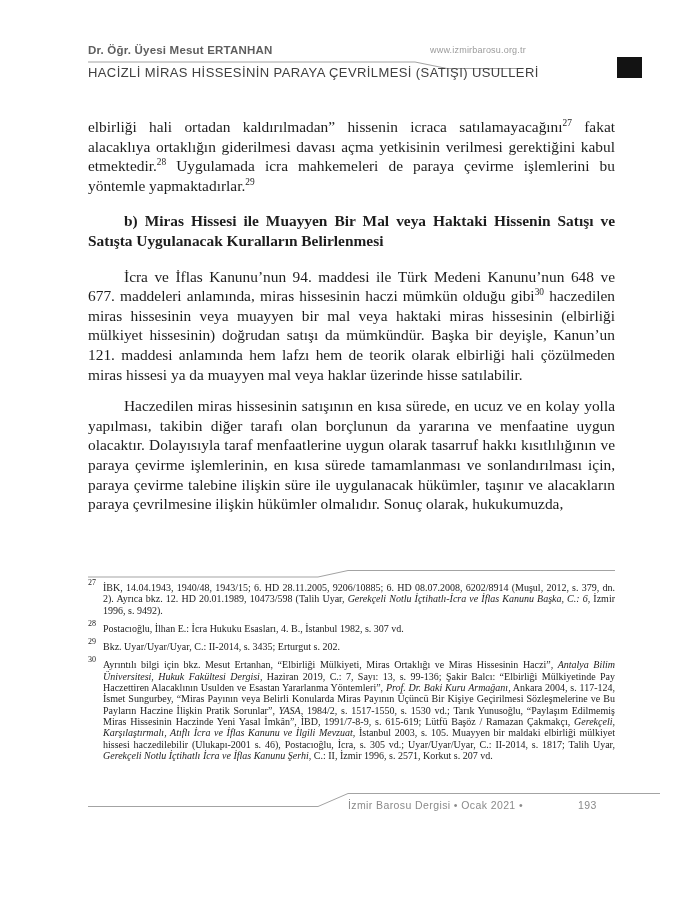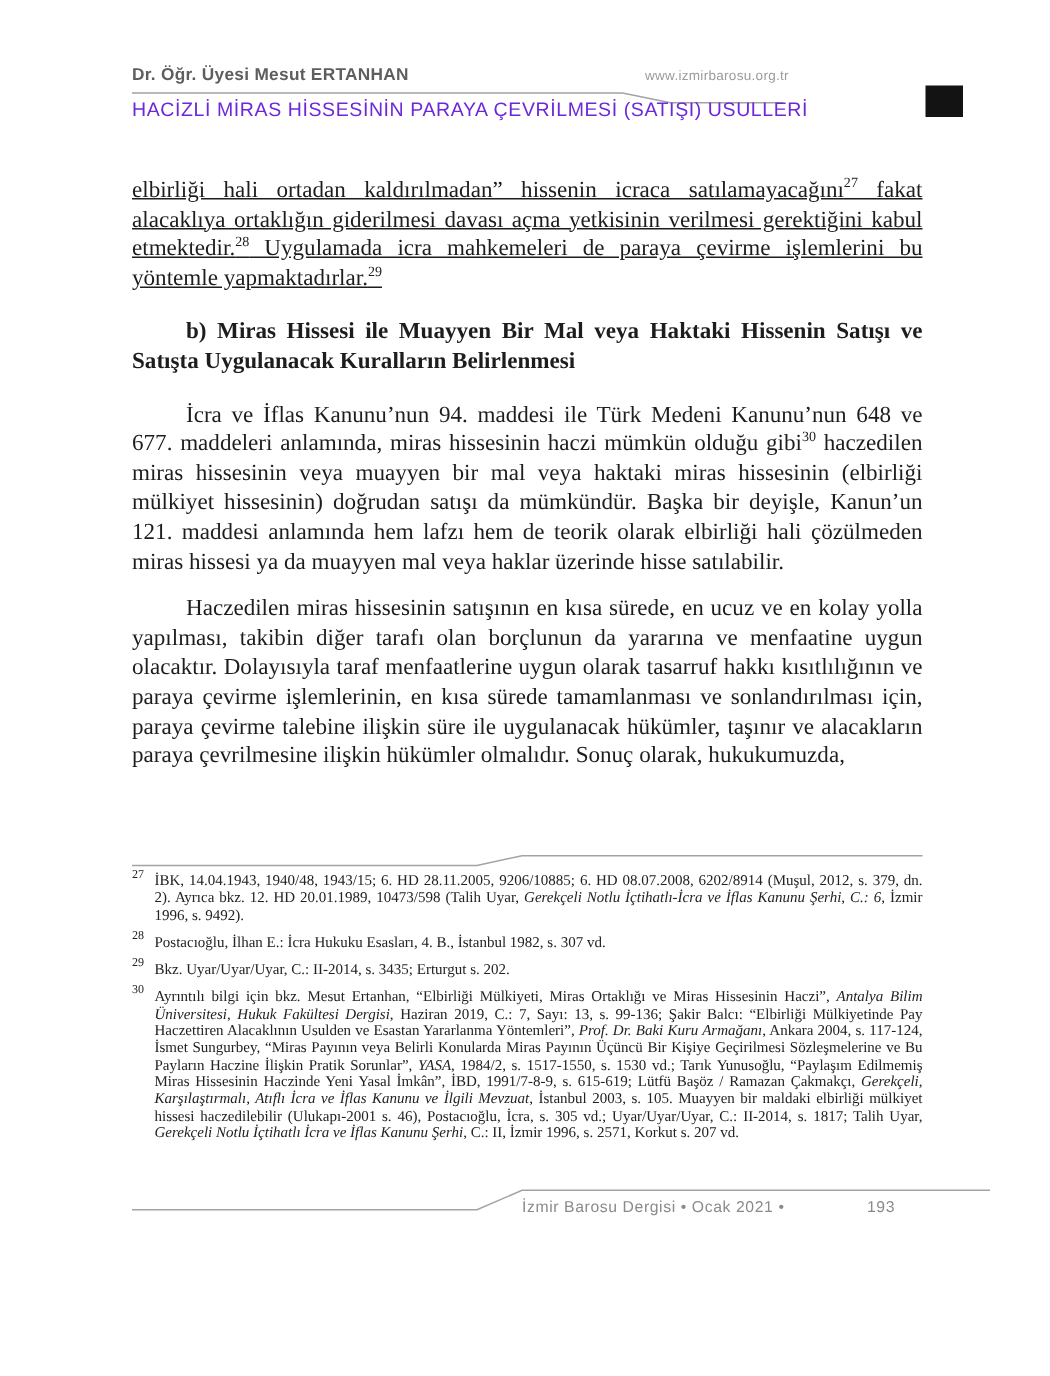--- a/index.html
+++ b/index.html
@@ -11,38 +11,38 @@
 
   
   .author{
     position:absolute;left:88px;top:44px;
     font-family:"Liberation Sans",sans-serif;font-weight:bold;
     font-size:11.5px;color:#5e5e5e;letter-spacing:.2px;
   }
   .title{
     position:absolute;left:88px;top:65px;width:450px;
     font-family:"Liberation Sans",sans-serif;
-    font-size:13px;color:#6d28d9;letter-spacing:.4px;white-space:nowrap;
+    font-size:13px;color:#404040;letter-spacing:.4px;white-space:nowrap;
   }
   .website{
     position:absolute;left:430px;top:45px;width:92px;text-align:right;
     font-family:"Liberation Sans",sans-serif;
     font-size:9px;color:#9b9b9b;letter-spacing:.2px;
   }
   .edge-tab{position:absolute;left:617px;top:57px;width:25px;height:21px;background:#131313;}
 
   .rules{position:absolute;left:0;top:0;pointer-events:none;}
 
   
   .body-text{
     position:absolute;left:88px;top:117px;width:527px;
     font-size:15.4px;line-height:19.6px;text-align:justify;
   }
   .para{margin:0 0 12px 0;text-indent:36px;}
-  .para.no-indent{text-indent:0;text-decoration:underline;}
+  .para.no-indent{text-indent:0;}
   .heading{font-weight:bold;margin:16px 0;text-indent:36px;text-align:justify;}
   .body-text sup{font-size:61%;line-height:0;}
 
   
   .footnotes{
     position:absolute;left:88px;top:582px;width:527px;
     font-size:10px;line-height:11.3px;color:#222222;text-align:justify;
   }
   .footnote{position:relative;padding-left:15px;margin-bottom:7px;}
   .fn-num{position:absolute;left:0;top:1px;font-size:8px;line-height:0;}
@@ -73,21 +73,21 @@
   <div class="edge-tab"></div>
 
   <div class="body-text">
     <p class="para no-indent">elbirliği hali ortadan kaldırılmadan” hissenin icraca satılamayacağını<sup>27</sup> fakat alacaklıya ortaklığın giderilmesi davası açma yetkisinin verilmesi gerektiğini kabul etmektedir.<sup>28</sup> Uygulamada icra mahkemeleri de paraya çevirme işlemlerini bu yöntemle yapmaktadırlar.<sup>29</sup></p>
     <p class="heading">b) Miras Hissesi ile Muayyen Bir Mal veya Haktaki Hissenin Satışı ve Satışta Uygulanacak Kuralların Belirlenmesi</p>
     <p class="para">İcra ve İflas Kanunu’nun 94. maddesi ile Türk Medeni Kanunu’nun 648 ve 677. maddeleri anlamında, miras hissesinin haczi mümkün olduğu gibi<sup>30</sup> haczedilen miras hissesinin veya muayyen bir mal veya haktaki miras hissesinin (elbirliği mülkiyet hissesinin) doğrudan satışı da mümkündür. Başka bir deyişle, Kanun’un 121. maddesi anlamında hem lafzı hem de teorik olarak elbirliği hali çözülmeden miras hissesi ya da muayyen mal veya haklar üzerinde hisse satılabilir.</p>
     <p class="para">Haczedilen miras hissesinin satışının en kısa sürede, en ucuz ve en kolay yolla yapılması, takibin diğer tarafı olan borçlunun da yararına ve menfaatine uygun olacaktır. Dolayısıyla taraf menfaatlerine uygun olarak tasarruf hakkı kısıtlılığının ve paraya çevirme işlemlerinin, en kısa sürede tamamlanması ve sonlandırılması için, paraya çevirme talebine ilişkin süre ile uygulanacak hükümler, taşınır ve alacakların paraya çevrilmesine ilişkin hükümler olmalıdır. Sonuç olarak, hukukumuzda,</p>
   </div>
 
   <div class="footnotes">
-      <div class="footnote"><span class="fn-num">27</span><span>İBK, 14.04.1943, 1940/48, 1943/15; 6. HD 28.11.2005, 9206/10885; 6. HD 08.07.2008, 6202/8914 (Muşul, 2012, s. 379, dn. 2). Ayrıca bkz. 12. HD 20.01.1989, 10473/598 (Talih Uyar, <i>Gerekçeli Notlu İçtihatlı-İcra ve İflas Kanunu Şerhi, C.: 6,</i> İzmir 1996, s. 9492).</span></div>
+      <div class="footnote"><span class="fn-num">27</span><span>İBK, 14.04.1943, 1940/48, 1943/15; 6. HD 28.11.2005, 9206/10885; 6. HD 08.07.2008, 6202/8914 (Muşul, 2012, s. 379, dn. 2). Ayrıca bkz. 12. HD 20.01.1989, 10473/598 (Talih Uyar, <i>Gerekçeli Notlu İçtihatlı-İcra ve İflas Kanunu Başka, C.: 6,</i> İzmir 1996, s. 9492).</span></div>
       <div class="footnote"><span class="fn-num">28</span><span>Postacıoğlu, İlhan E.: İcra Hukuku Esasları, 4. B., İstanbul 1982, s. 307 vd.</span></div>
       <div class="footnote"><span class="fn-num">29</span><span>Bkz. Uyar/Uyar/Uyar, C.: II-2014, s. 3435; Erturgut s. 202.</span></div>
       <div class="footnote"><span class="fn-num">30</span><span>Ayrıntılı bilgi için bkz. Mesut Ertanhan, “Elbirliği Mülkiyeti, Miras Ortaklığı ve Miras Hissesinin Haczi”, <i>Antalya Bilim Üniversitesi, Hukuk Fakültesi Dergisi</i>, Haziran 2019, C.: 7, Sayı: 13, s. 99-136; Şakir Balcı: “Elbirliği Mülkiyetinde Pay Haczettiren Alacaklının Usulden ve Esastan Yararlanma Yöntemleri”, <i>Prof. Dr. Baki Kuru Armağanı</i>, Ankara 2004, s. 117-124, İsmet Sungurbey, “Miras Payının veya Belirli Konularda Miras Payının Üçüncü Bir Kişiye Geçirilmesi Sözleşmelerine ve Bu Payların Haczine İlişkin Pratik Sorunlar”, <i>YASA</i>, 1984/2, s. 1517-1550, s. 1530 vd.; Tarık Yunusoğlu, “Paylaşım Edilmemiş Miras Hissesinin Haczinde Yeni Yasal İmkân”, İBD, 1991/7-8-9, s. 615-619; Lütfü Başöz / Ramazan Çakmakçı, <i>Gerekçeli, Karşılaştırmalı, Atıflı İcra ve İflas Kanunu ve İlgili Mevzuat</i>, İstanbul 2003, s. 105. Muayyen bir maldaki elbirliği mülkiyet hissesi haczedilebilir (Ulukapı-2001 s. 46), Postacıoğlu, İcra, s. 305 vd.; Uyar/Uyar/Uyar, C.: II-2014, s. 1817; Talih Uyar, <i>Gerekçeli Notlu İçtihatlı İcra ve İflas Kanunu Şerhi</i>, C.: II, İzmir 1996, s. 2571, Korkut s. 207 vd.</span></div>
     </div>
 
   <div class="footer-journal">İzmir Barosu Dergisi • Ocak 2021 •</div>
   <div class="footer-page">193</div>
 
 </div>
 

